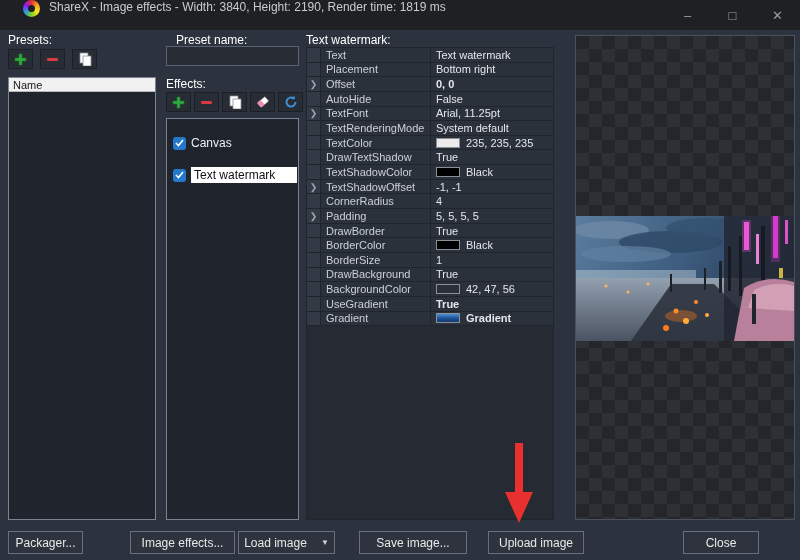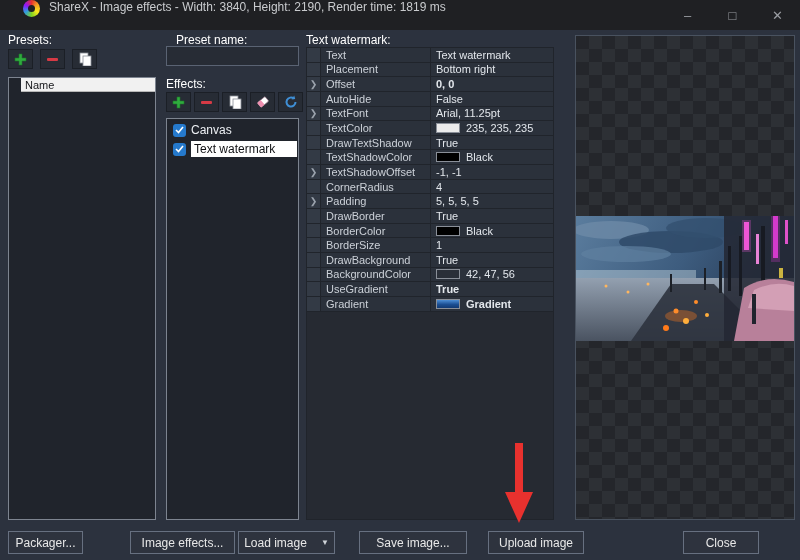--- a/index.html
+++ b/index.html
@@ -38,23 +38,23 @@
   .tool-btn {
     position:absolute; width:25px; height:20px; background:#272c35;
     border:1px solid #1b1f26; display:flex; align-items:center; justify-content:center;
   }
   
   .listbox {
     position:absolute; background:#20242c; border:1px solid #7d8490;
   }
   .list-header {
     background:#f1f1f1; color:#15161a; font-size:11px; height:14px;
-    line-height:14px; padding-left:4px; border-bottom:1px solid #b8b8b8;margin-left:12px;
-  }
-  .effect-item { display:flex; align-items:center; height:16px; margin-top:3px; }
+    line-height:14px; padding-left:4px; border-bottom:1px solid #b8b8b8;
+  }
+  .effect-item { display:flex; align-items:center; height:16px; margin-top:16px; }
   .checkbox {
     width:13px; height:13px; border-radius:3px; background:#2579cc;
     margin:0 5px 0 6px; display:flex; align-items:center; justify-content:center;
     flex:none;
   }
   .checkbox svg { display:block; }
   .effect-label { color:#eceff3; font-size:12px; }
   .effect-edit {
     background:#ffffff; color:#101114; font-size:12px; height:16px; line-height:16px;
     flex:1; margin-right:1px; padding-left:3px;
@@ -232,20 +232,27 @@
         <div class="prop-name">AutoHide</div>
         <div class="prop-value">
           <span>False</span>
         </div>
       </div>
       <div class="prop-row">
         <div class="prop-gutter">❯</div>
         <div class="prop-name">TextFont</div>
         <div class="prop-value">
           <span>Arial, 11.25pt</span>
+        </div>
+      </div>
+      <div class="prop-row">
+        <div class="prop-gutter"></div>
+        <div class="prop-name">TextRenderingMode</div>
+        <div class="prop-value">
+          <span>System default</span>
         </div>
       </div>
       <div class="prop-row">
         <div class="prop-gutter"></div>
         <div class="prop-name">TextColor</div>
         <div class="prop-value">
           <span class="swatch" style="background: rgb(235, 235, 235);"></span>
           <span>235, 235, 235</span>
         </div>
       </div>

